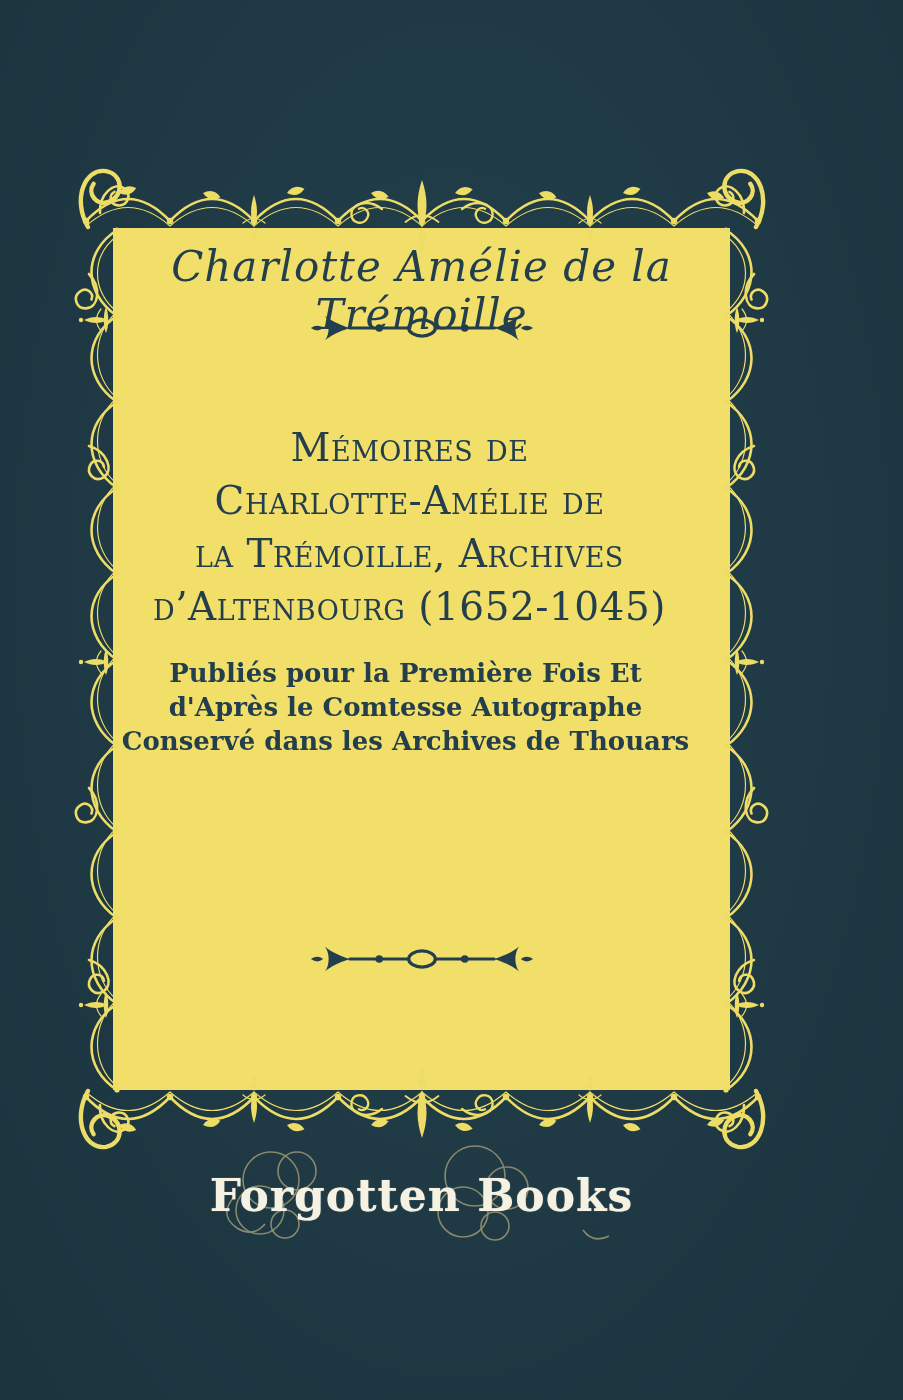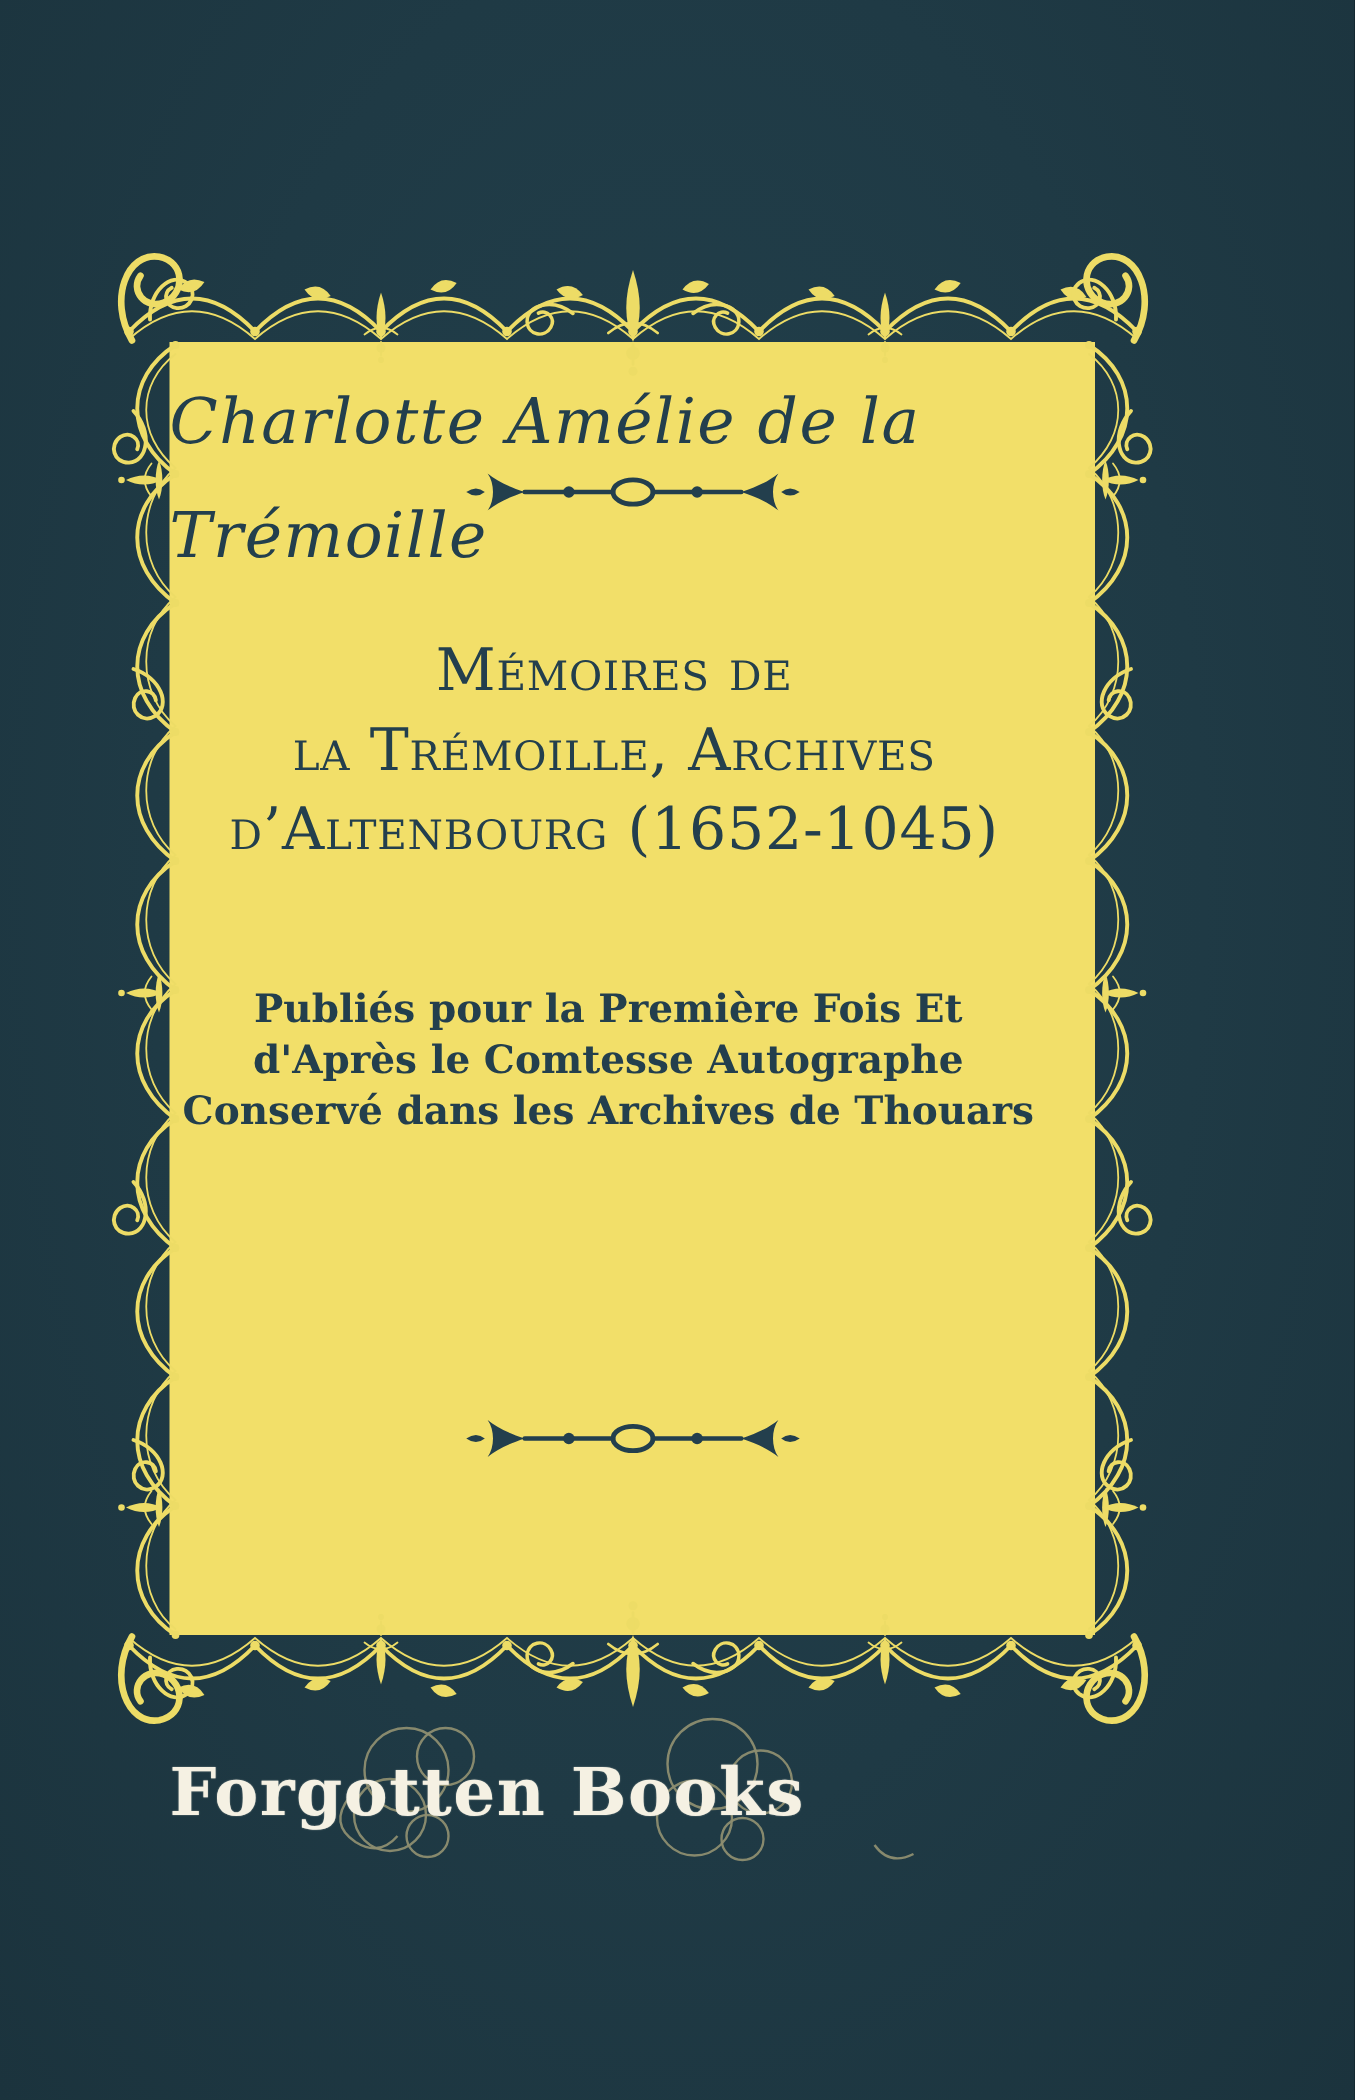--- a/index.html
+++ b/index.html
@@ -24,44 +24,44 @@
   .o-st{stroke:var(--ornament);fill:none;stroke-linecap:round;}
   .o-thick{stroke-width:2.6px;}
   .o-thin{stroke-width:1.2px;}
   .o-fill{fill:var(--ornament);stroke:none;}
   .d-st{stroke:var(--ink);fill:none;stroke-linecap:round;}
   .d-fill{fill:var(--ink);stroke:none;}
   .sw{stroke:var(--logo-swirl);fill:none;stroke-width:1.6px;opacity:.95;}
 
   .author{
     position:absolute;left:113px;top:243px;width:617px;
-    text-align:left;color:var(--ink);
+    text-align:center;color:var(--ink);
     font-family:"DejaVu Serif", serif;font-style:italic;
-    font-size:42px;line-height:76px;letter-spacing:1px;
+    font-size:42px;line-height:48px;letter-spacing:1px;
   }
   .divider{position:absolute;width:228px;height:36px;left:308px;}
   .divider-top{top:310px;}
   .divider-bottom{top:941px;}
 
   .title{
     position:absolute;left:101px;top:421px;width:617px;
     text-align:center;color:var(--ink);
     font-family:"DejaVu Serif","Liberation Serif",serif;
     font-variant:small-caps;font-size:39px;line-height:53px;
     letter-spacing:.5px;font-weight:500;
   }
   .subtitle{
     position:absolute;left:97px;top:656px;width:617px;
     text-align:center;color:var(--ink);
     font-family:"DejaVu Serif","Liberation Serif",serif;
     font-weight:bold;font-size:26px;line-height:34px;
   }
   .logo{
     position:absolute;left:113px;top:1138px;width:617px;height:115px;
-    display:flex;align-items:center;justify-content:flex-start;
+    display:flex;align-items:center;justify-content:center;
   }
   .logo-swirls{position:absolute;left:0;top:0;width:617px;height:115px;}
   .logo-text{
     position:relative;color:var(--logo-text);
     font-family:"DejaVu Serif",serif;font-weight:bold;
     font-size:44px;letter-spacing:1px;
     text-shadow:0 0 1px rgba(245,241,227,.6);
   }
 </style>
 </head>
@@ -163,20 +163,21 @@
     <circle class="d-fill" cx="75" cy="18" r="4"></circle>
     <circle class="d-fill" cx="165" cy="18" r="4"></circle>
     <path class="d-fill" d="M44,18 C32,14 24,10 18,5 C23,12 23,24 18,31 C24,26 32,22 44,18 Z"></path>
     <path class="d-fill" d="M16,18 Q10,13 3,18 Q10,23 16,18 Z"></path>
     <path class="d-fill" d="M196,18 C208,14 216,10 222,5 C217,12 217,24 222,31 C216,26 208,22 196,18 Z"></path>
     <path class="d-fill" d="M224,18 Q230,13 237,18 Q230,23 224,18 Z"></path>
   </svg>
 
   <div class="title">
     <div>Mémoires de</div>
+    <div>Charlotte-Amélie de</div>
     <div>la Trémoille, Archives</div>
     <div>d’Altenbourg (1652-1045)</div>
   </div>
 
   <div class="subtitle">
     <div>Publiés pour la Première Fois Et</div>
     <div>d'Après le Comtesse Autographe</div>
     <div>Conservé dans les Archives de Thouars</div>
   </div>
 

